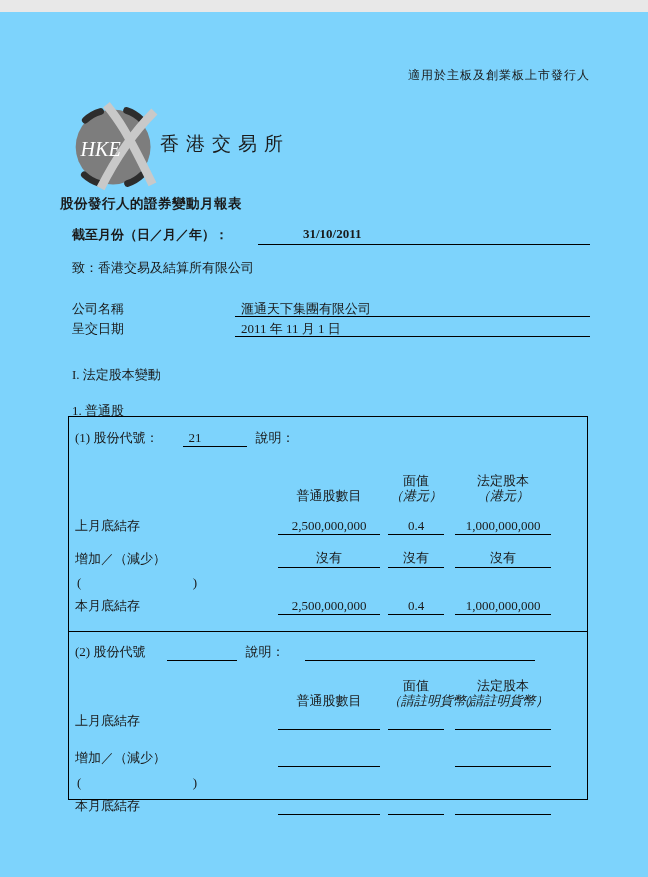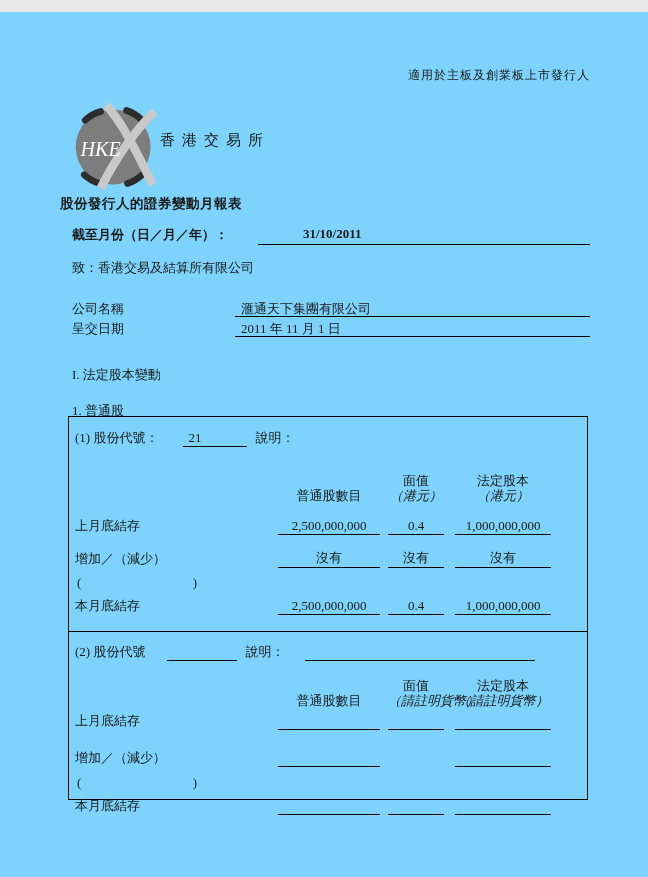--- a/index.html
+++ b/index.html
@@ -8,21 +8,21 @@
     position:relative; width:648px; height:877px; margin:12px auto;
     background:#7dd3fc; color:#1a1a1a;
     font-family:"Liberation Serif","DejaVu Serif",serif;
     font-size:13px; overflow:hidden;
   }
   .abs { position:absolute; }
   .note-top-right { top:55px; right:58px; font-size:12px; letter-spacing:1px; }
 
   
   .logo-wrap { top:88px; left:68px; width:260px; height:95px; }
-  .exchange-name { position:absolute; left:92px; top:31px; font-size:15px; letter-spacing:7px; white-space:nowrap; }
+  .exchange-name { position:absolute; left:92px; top:31px; font-size:19px; letter-spacing:7px; white-space:nowrap; }
 
   
   .title { top:183px; left:60px; font-size:13.5px; font-weight:bold; letter-spacing:0.5px; }
   .month-row { top:214px; left:72px; width:520px; height:20px; }
   .month-label { position:absolute; left:0; top:0; font-weight:bold; }
   .month-value { position:absolute; left:186px; top:0; width:332px; height:19px;
                  border-bottom:1.5px solid #000; font-weight:bold; padding-left:45px; }
   .addressee { top:247px; left:72px; }
   .field-row { left:72px; width:520px; height:18px; }
   .field-label { position:absolute; left:0; top:0; }

